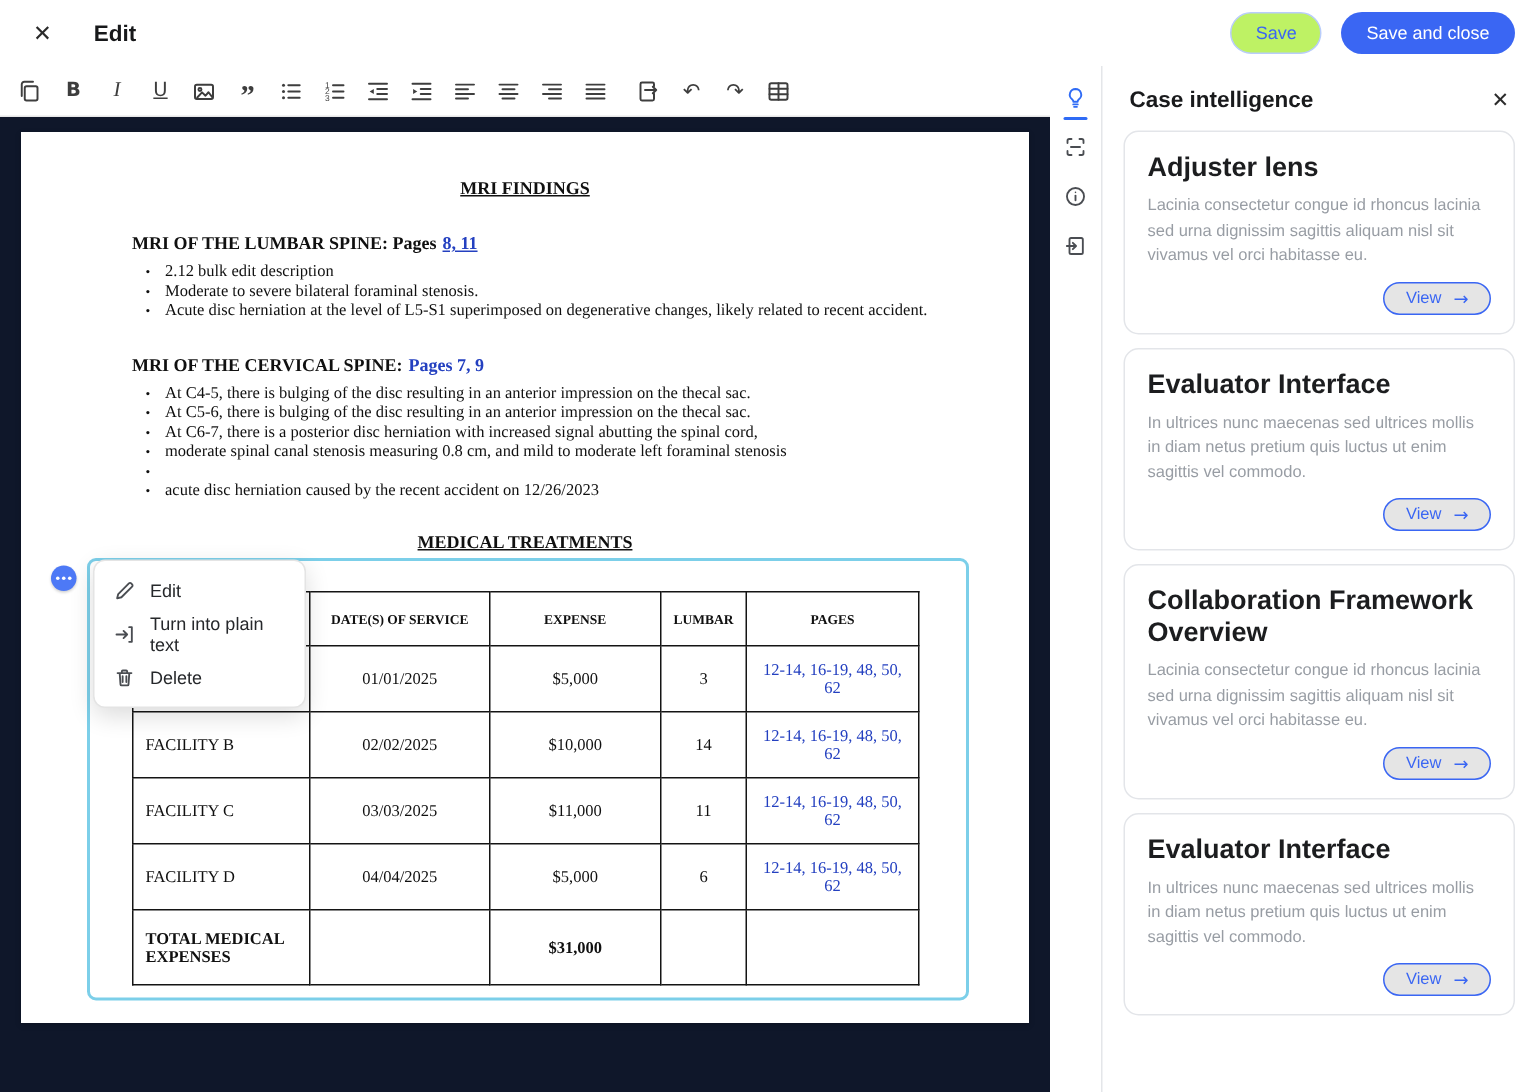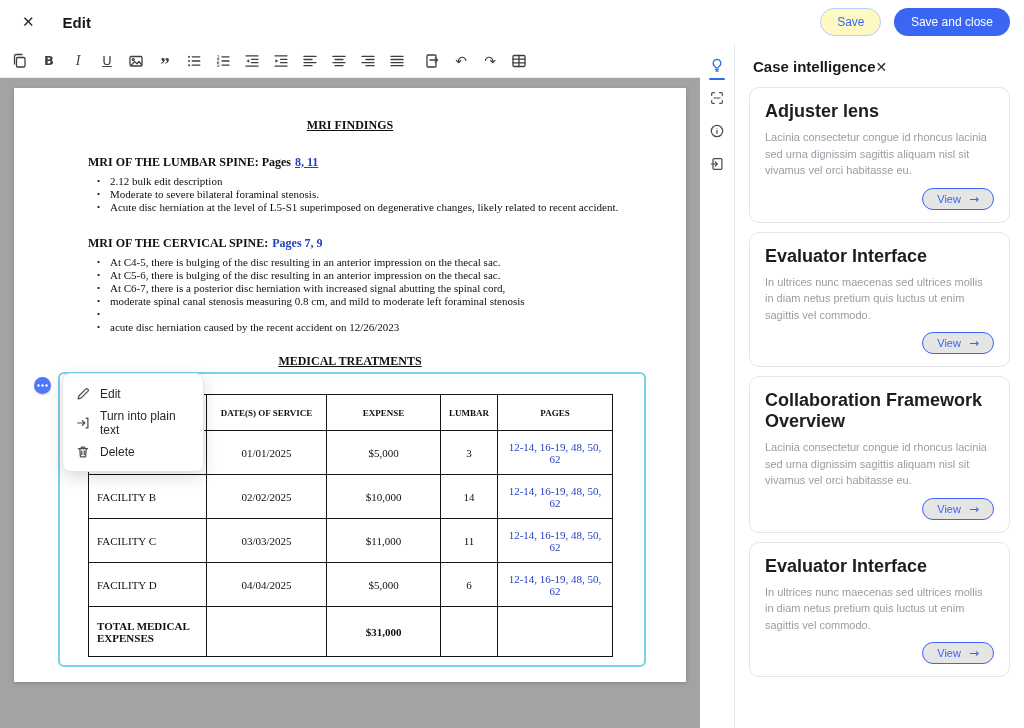--- a/index.html
+++ b/index.html
@@ -6,36 +6,36 @@
   html,body { width:1024px; height:728px; }
   body { font-family:"Liberation Sans",sans-serif; background:#fff; overflow:hidden; }
   .app { width:1024px; height:728px; display:flex; flex-direction:column; }
 
   
   .topbar { height:44px; display:flex; align-items:center; justify-content:space-between; padding:0 14px 0 22px; background:#fff; flex:none; }
   .topbar-left { display:flex; align-items:center; gap:28px; }
   .x-btn { font-size:15px; color:#2a2a2a; cursor:pointer; font-family:"DejaVu Sans",sans-serif; }
   .doc-title-h { font-size:15px; font-weight:600; color:#17181a; }
   .btn { font-size:12px; border-radius:15px; padding:6px 16px; border:1px solid transparent; cursor:pointer; font-family:inherit; }
-  .btn.outline { background:#fef9c3; border-color:#b9cdfb; color:#3a66f3; }
+  .btn.outline { background:#bef264; border-color:#b9cdfb; color:#3a66f3; }
   .btn.filled { background:#3a66f3; color:#fff; margin-left:8px; }
 
   .main-row { flex:1; display:flex; min-height:0; }
   .left-col { width:700px; display:flex; flex-direction:column; flex:none; }
 
   
   .toolbar { height:34px; border-bottom:1px solid #e7e7e7; display:flex; align-items:center; padding:0 6px; gap:1px; flex:none; }
   .tb-btn { width:28px; height:26px; background:none; border:none; display:flex; align-items:center; justify-content:center; color:#3e3e3e; cursor:pointer; border-radius:4px; padding:0; }
   .tb-btn.sep { margin-left:6px; }
   .icon { display:flex; align-items:center; justify-content:center; }
   .icon svg { display:block; }
   .glyph { font-family:"DejaVu Sans",sans-serif; }
 
   
-  .doc-area { flex:1; background:#a3a3a3; position:relative; overflow:hidden; }
+  .doc-area { flex:1; background:#0f172a; position:relative; overflow:hidden; }
   .page { position:absolute; left:14px; top:10px; width:672px; height:594px; background:#fff; box-shadow:0 1px 4px rgba(0,0,0,.2); }
   .page-inner { padding:30px 40px 0 74px; font-family:"Liberation Serif",serif; font-size:11px; color:#101010; }
   .center-title { margin:0 -40px 0 -74px; text-align:center; font-weight:bold; font-size:12px; text-decoration:underline; }
   .doc-h { font-weight:bold; font-size:12px; margin-top:22px; margin-bottom:5px; white-space:nowrap; }
   .bullet { display:flex; line-height:13px; white-space:nowrap; }
   .bullet .dot { width:7px; margin-left:9px; margin-right:6px; font-size:9px; line-height:13px; }
   .doclink { color:#2440c0; cursor:pointer; }
   .u { text-decoration:underline; }
   .link-gap { margin-left:4px; }
   .treat-title { margin-top:20px; }
@@ -57,21 +57,21 @@
   .ctx-item .icon { color:#4a4d52; }
 
   
   .rail { width:34px; background:#fff; display:flex; flex-direction:column; align-items:center; padding-top:10px; gap:11px; flex:none; }
   .rail-btn { width:22px; height:22px; border:none; background:none; color:#4a4d52; position:relative; cursor:pointer; padding:0; display:flex; align-items:center; justify-content:center; }
   .rail-btn.active { color:#2f6bf5; }
   .rail-btn.active::after { content:""; position:absolute; left:3px; right:3px; bottom:-4px; height:2px; background:#2f6bf5; border-radius:1px; }
 
   
   .panel { flex:1; border-left:1px solid #e4e6e9; background:#fff; display:flex; flex-direction:column; min-width:0; }
-  .panel-header { display:flex; align-items:center; justify-content:flex-start; padding:14px 18px 12px 18px; }
+  .panel-header { display:flex; align-items:center; justify-content:space-between; padding:14px 18px 12px 18px; }
   .panel-title { font-size:15px; font-weight:600; color:#191a1c; }
   .panel-close { font-size:14px; color:#2c2c2c; cursor:pointer; font-family:"DejaVu Sans",sans-serif; }
   .cards { padding:0 14px; }
   .card { border:1px solid #e3e5e9; border-radius:10px; padding:13px 15px 12px; margin-bottom:9px; background:#fff; }
   .card-title { font-size:18px; font-weight:600; color:#1c1d1f; margin-bottom:7px; }
   .card-body { font-size:11px; line-height:1.5; color:#989da4; }
   .card-actions { display:flex; justify-content:flex-end; margin-top:9px; }
   .view-btn { display:flex; align-items:center; gap:8px; border:1px solid #3a66f3; color:#3a66f3; background:#e5e5e5; border-radius:13px; padding:3px 14px; font-size:11px; cursor:pointer; font-family:inherit; }
   .view-btn .arrow { font-family:"DejaVu Sans",sans-serif; font-size:12px; }
 </style>

